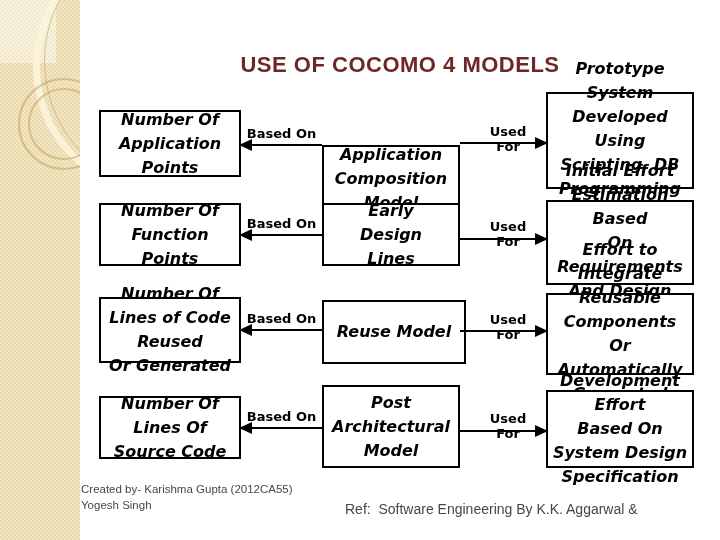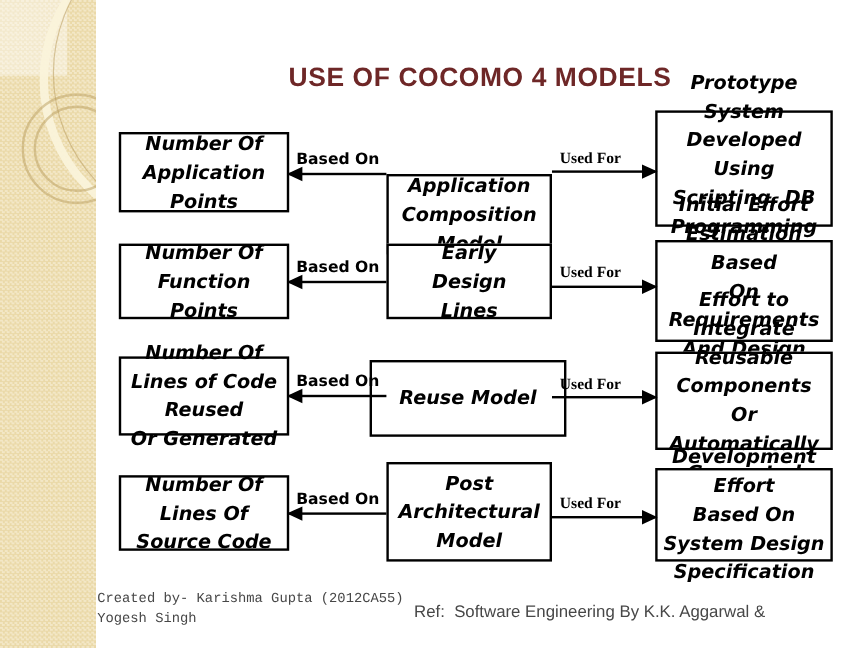--- a/index.html
+++ b/index.html
@@ -48,21 +48,21 @@
     font-size: 16px; line-height: 1.5;
     white-space: pre-line;
     color: #000;
   }
   .in1  { left: 99px;  top: 110px; width: 142px; height: 67px; }
   .in2  { left: 99px;  top: 203px; width: 142px; height: 63px; }
   .in3  { left: 99px;  top: 297px; width: 142px; height: 66px; }
   .in4  { left: 99px;  top: 396px; width: 142px; height: 63px; }
   .md1  { left: 322px; top: 110px; width: 138px; height: 67px; margin-top: 35px; }
   .md2  { left: 322px; top: 203px; width: 138px; height: 63px; }
-  .md3  { left: 308px; top: 300px; width: 164px; height: 64px; }
+  .md3  { left: 322px; top: 300px; width: 144px; height: 64px; }
   .md4  { left: 322px; top: 385px; width: 138px; height: 83px; }
   .out1 { left: 546px; top: 92px;  width: 148px; height: 97px; }
   .out2 { left: 546px; top: 200px; width: 148px; height: 85px; }
   .out3 { left: 546px; top: 293px; width: 148px; height: 82px; }
   .out4 { left: 546px; top: 390px; width: 148px; height: 78px; }
 
   
   .aline { position: absolute; height: 2px; background: #000; }
   .bo-line { left: 241px; width: 81px; }
   .uf-line { left: 460px; width: 86px; }
@@ -74,30 +74,29 @@
   }
   .ah-l { left: -2px;  border-right: 13px solid #000; }
   .ah-r { right: -2px; border-left: 13px solid #000; }
 
   .alabel {
     position: absolute; text-align: center;
     font-family: "DejaVu Sans", sans-serif;
     font-weight: bold; font-size: 13px; color: #000;
   }
   .bo-label { left: 241px; width: 81px; }
-  .uf-label { left: 460px; width: 64px; font-family: Liberation Serif, serif; }
+  .uf-label { left: 476px; width: 64px; }
   .bol1 { top: 126px; } .bol2 { top: 216px; } .bol3 { top: 311px; } .bol4 { top: 409px; }
   .ufl1 { top: 124px; } .ufl2 { top: 219px; } .ufl3 { top: 312px; } .ufl4 { top: 411px; }
 
   
   .footer-left {
-    position: absolute; left: 81px; top: 492px;
+    position: absolute; left: 81px; top: 482px;
     font-size: 11.5px; color: #474747; line-height: 1.35;
     white-space: pre-line;
-    font-family: Liberation Mono, monospace;
   }
   .footer-right {
     position: absolute; left: 345px; top: 501px;
     font-size: 14px; color: #474747;
     white-space: pre-wrap;
   }
 </style>
 </head>
 <body>
 

